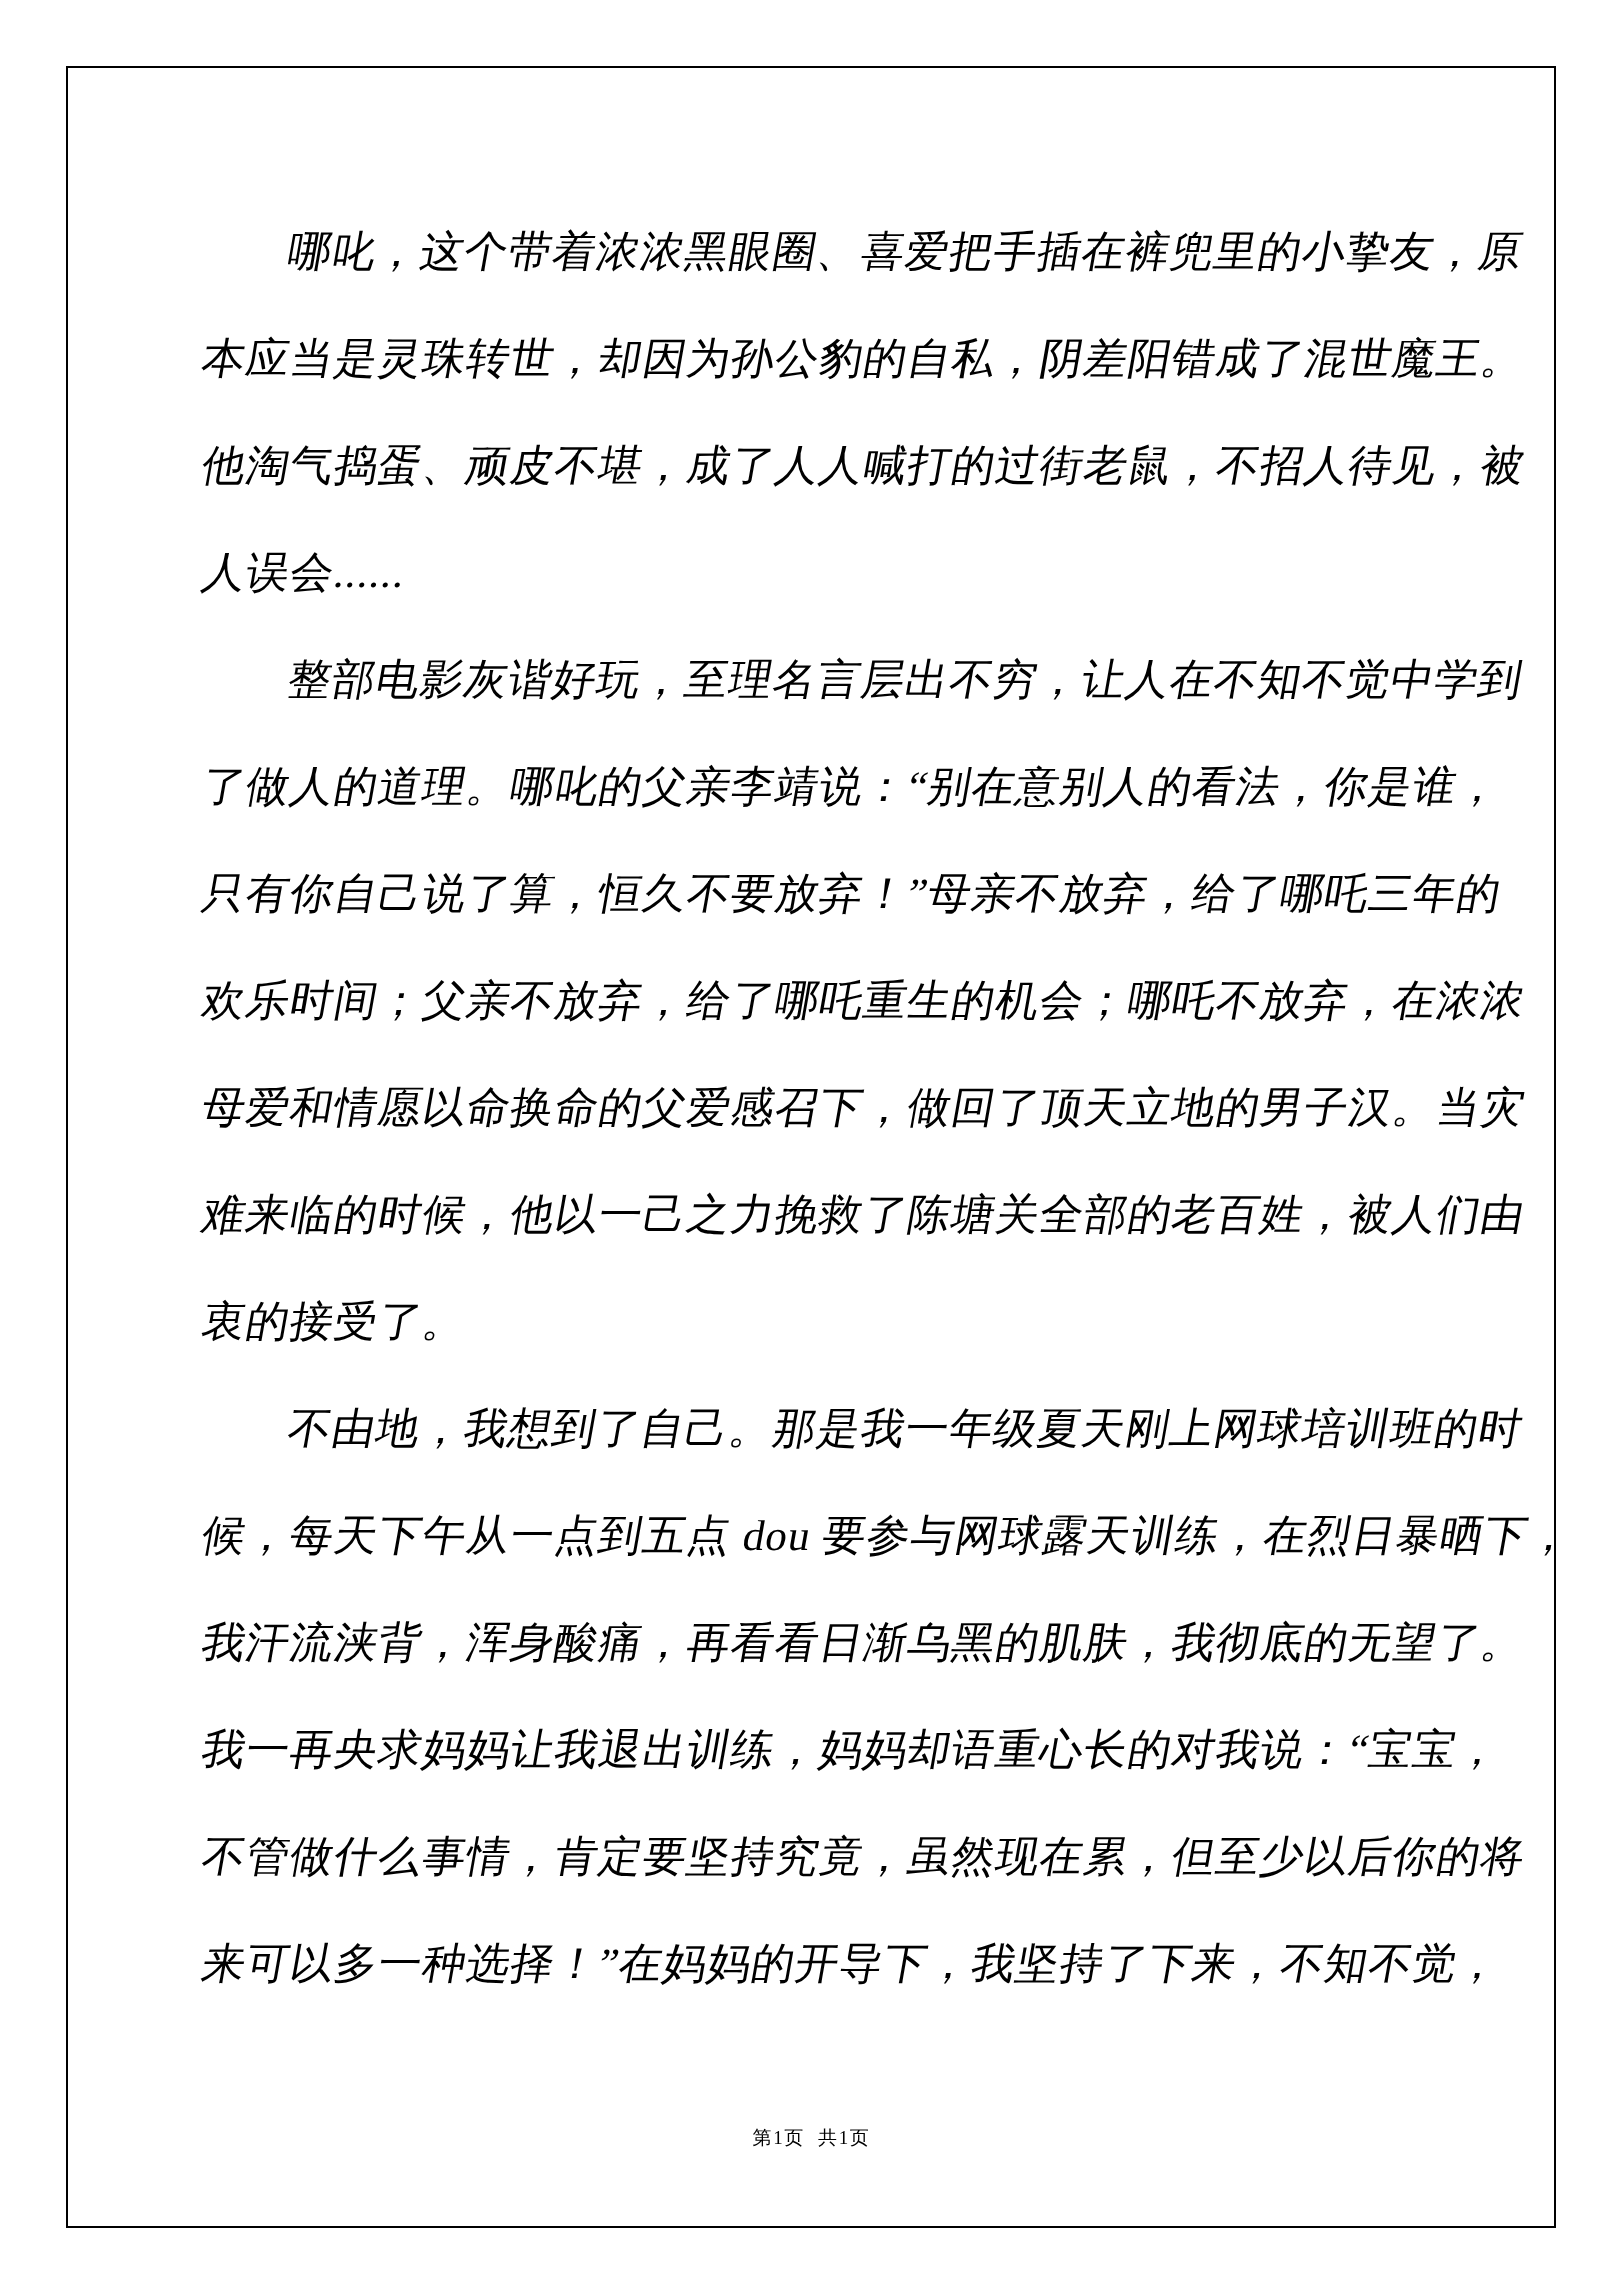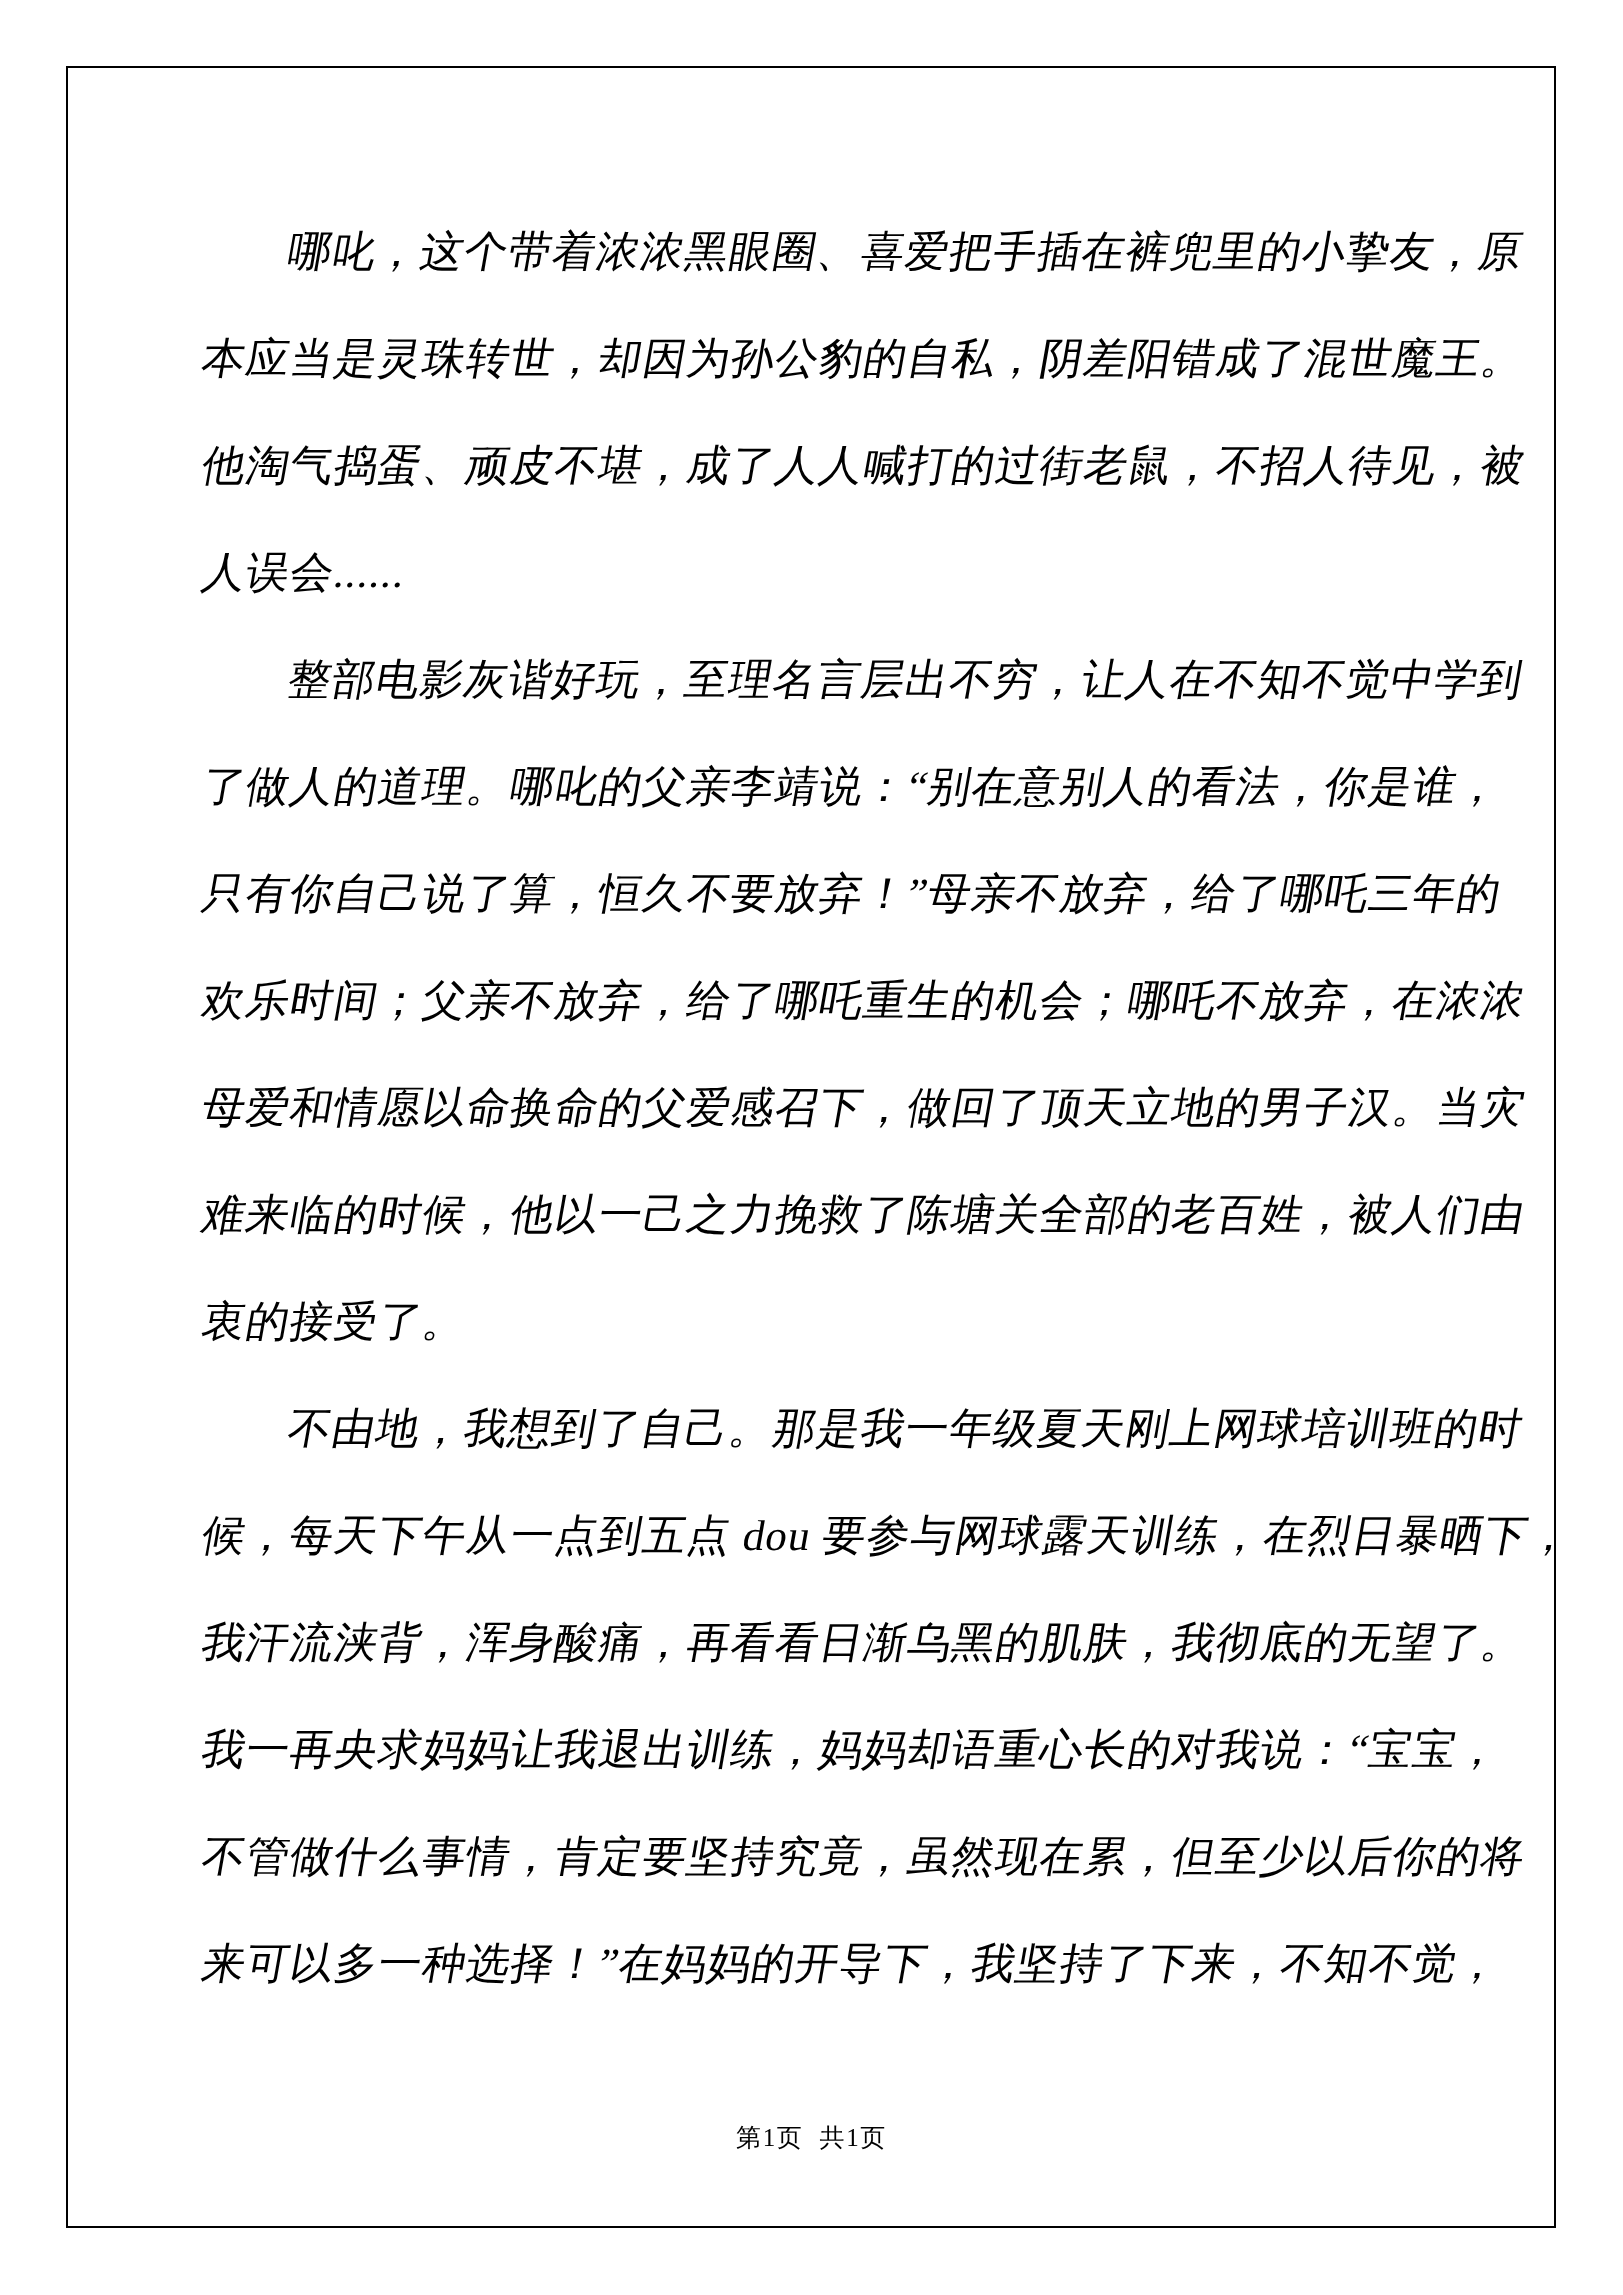--- a/index.html
+++ b/index.html
@@ -42,21 +42,21 @@
   }
   .line.indent {
     text-indent: 2em;
   }
   .footer {
     position: absolute;
     left: 0;
     top: 2121px;
     width: 1623px;
     text-align: center;
-    font-size: 25px;
+    font-size: 19px;
     letter-spacing: 1.7px;
     line-height: 34px;
     white-space: pre;
   }
 </style>
 </head>
 <body>
 
 <div class="page-frame"></div>
 

